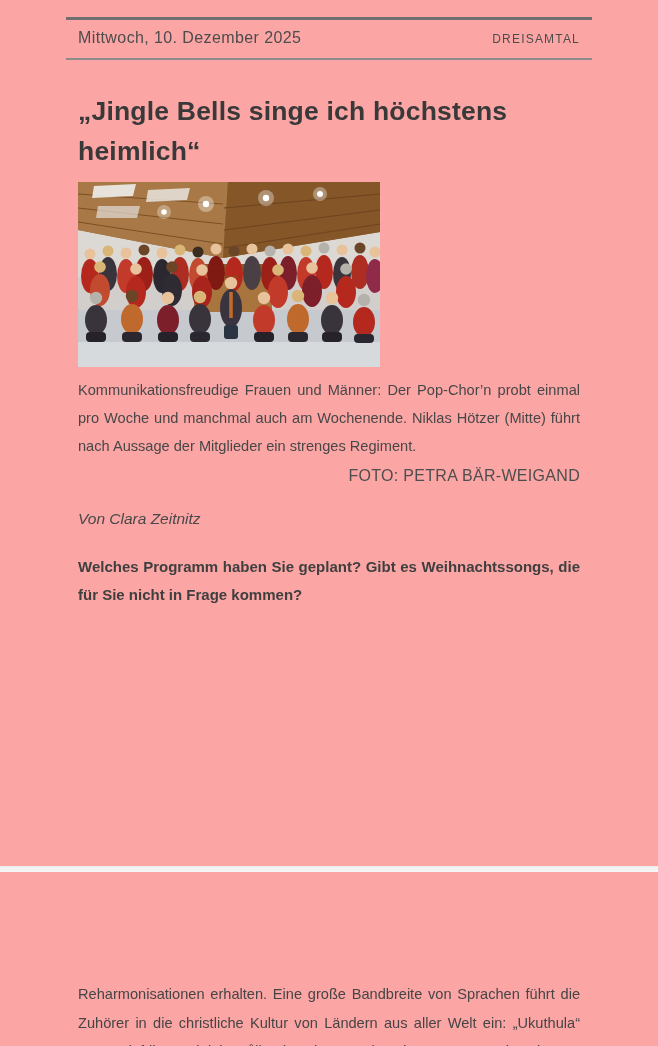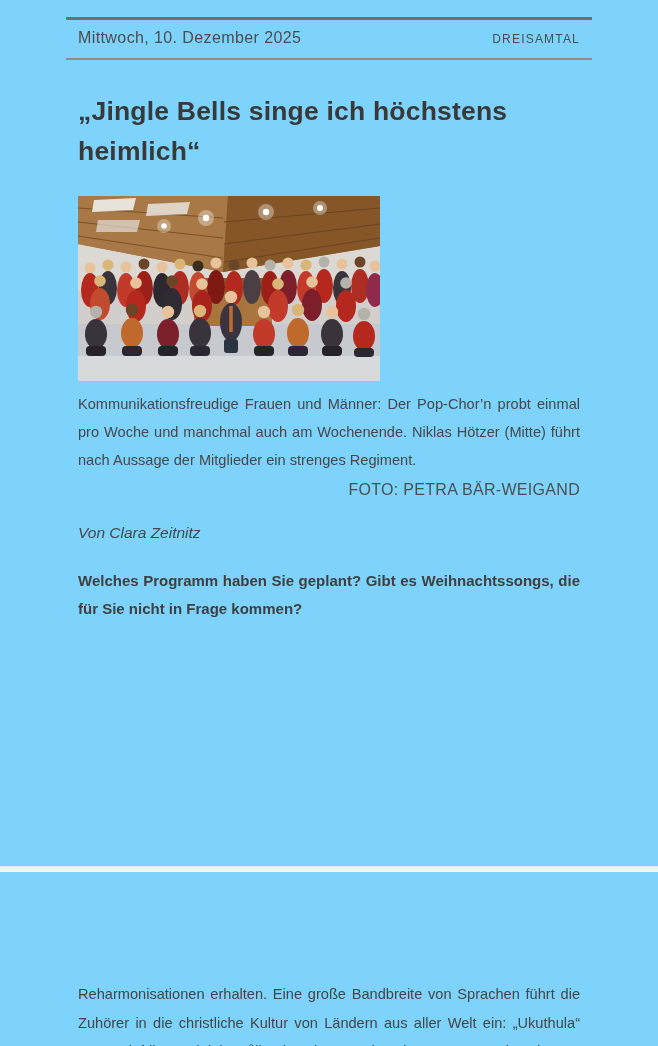--- a/index.html
+++ b/index.html
@@ -3,21 +3,21 @@
 <meta charset="utf-8">
 <style>
   * { margin:0; padding:0; box-sizing:border-box; }
   html,body { background:#ffffff; }
   body {
     width:658px; height:1046px;
     font-family:"Liberation Sans","DejaVu Sans",sans-serif;
     color:#434343;
     overflow:hidden;
   }
-  .page { position:relative; width:658px; height:1046px; background:#7dd3fc; overflow:hidden; }
+  .page { position:relative; width:658px; height:1046px; background:#fca5a5; overflow:hidden; }
   .content { padding:0 78px; }
 
   
   .masthead {
     margin:17px -12px 0 -12px;
     border-top:3px solid #6f6f6f;
     border-bottom:2px solid #8c8c8c;
     padding:9px 12px 11px 12px;
     display:flex; justify-content:space-between; align-items:baseline;
   }
@@ -29,21 +29,21 @@
     margin-top:31px;
     font-size:26.5px; line-height:40px; font-weight:700; color:#393939;
     letter-spacing:0.2px;
   }
 
   
   p.lead { margin-top:23px; font-size:17.5px; line-height:29px; color:#454545; }
   .kicker { color:#b0342c; }
 
   
-  figure.photo { margin-top:25px; width:362px; }
+  figure.photo { margin-top:11px; width:362px; }
   .photo-frame { width:302px; height:185px; display:block; }
 
   figcaption.caption {
     margin-top:9px; width:502px;
     font-size:14.6px; line-height:28px; color:#474747;
     text-align:justify;
   }
   .credit {
     margin-top:7px; width:502px;
     font-size:16px; color:#4e4e4e; text-align:right; letter-spacing:0.3px;

